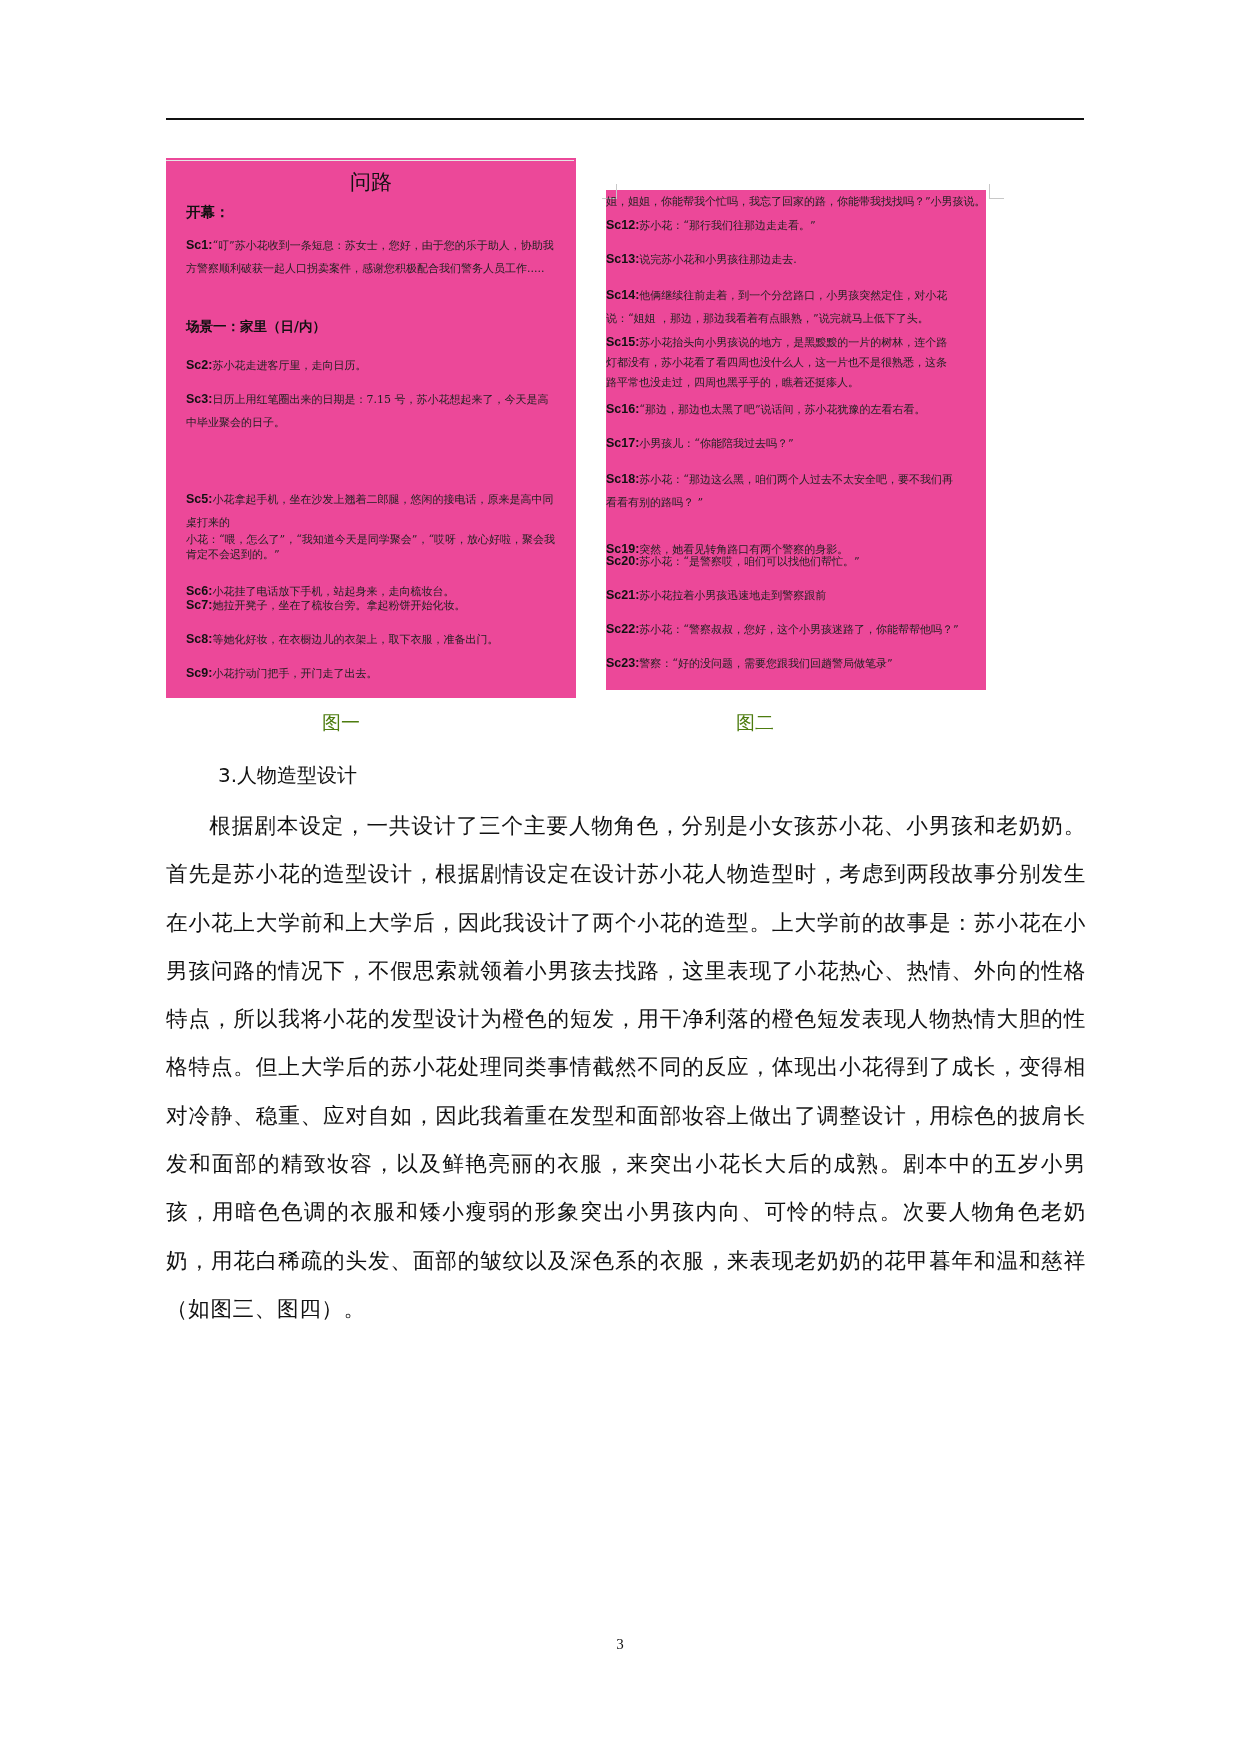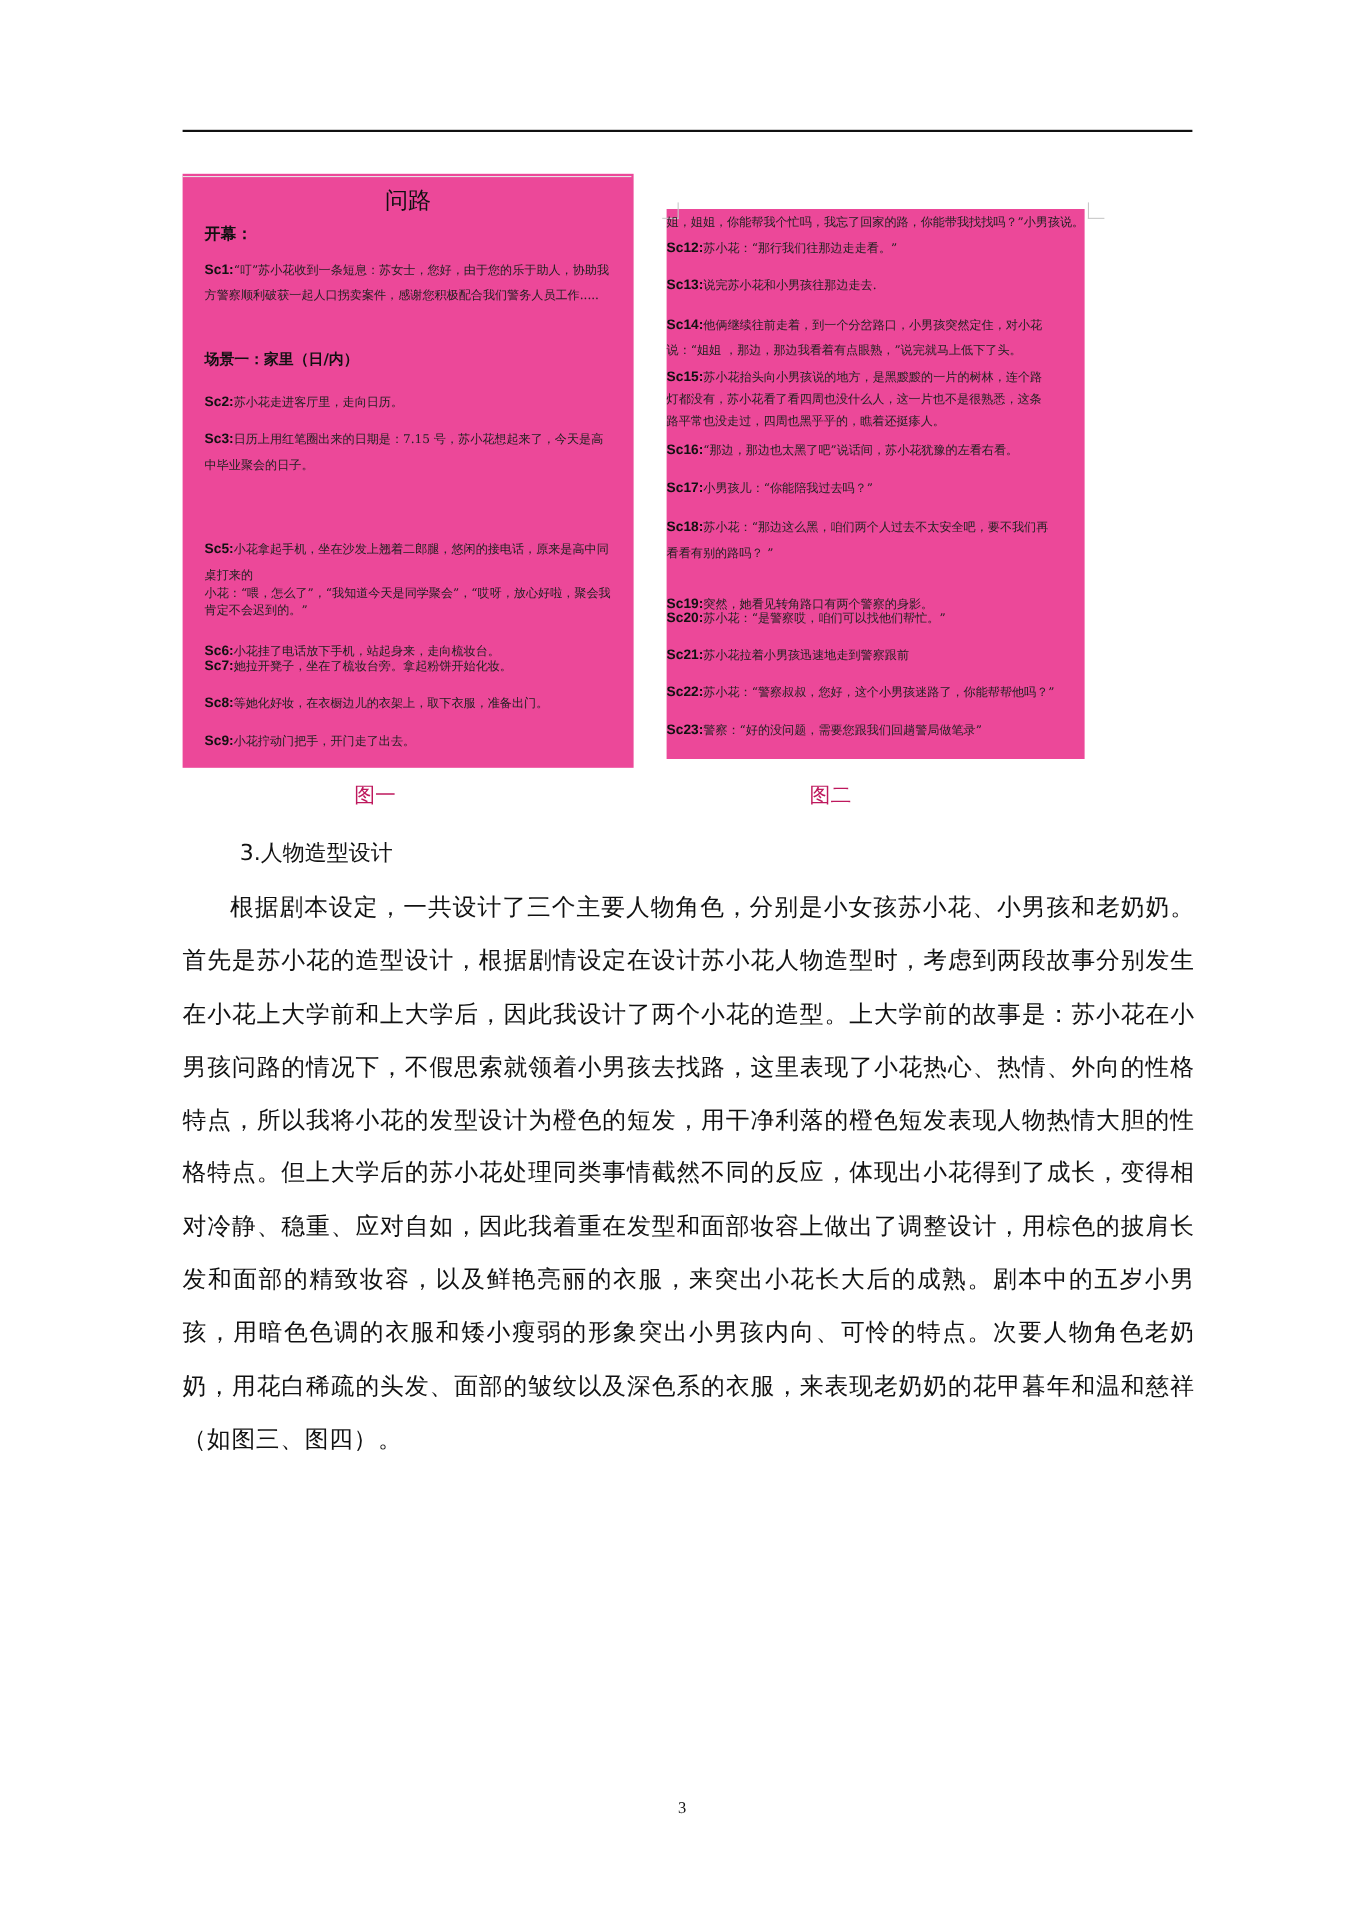--- a/index.html
+++ b/index.html
@@ -16,21 +16,21 @@
   .corner.tl { left: -4px; top: -6px; border-width: 0 1px 1px 0; }
   .corner.tr { right: -18px; top: -6px; border-width: 0 0 1px 1px; }
 
   .p-title { position: absolute; left: 0; width: 410px; top: 10px; text-align: center;
              font-size: 21px; font-family: "DejaVu Sans", sans-serif; }
   .p-head { position: absolute; font-family: "DejaVu Sans", sans-serif; font-size: 14.5px; font-weight: bold; }
   .s { position: absolute; font-size: 11px; line-height: 23px; color: #222; white-space: normal; }
   .s .lbl { font-family: "Liberation Sans", sans-serif; font-weight: bold; font-size: 12.5px; color: #111; }
   .s.tight { line-height: 15px; }
 
-  .caption { position: absolute; font-family: "DejaVu Sans", sans-serif; font-size: 19px; color: #be185d; }
+  .caption { position: absolute; font-family: "DejaVu Sans", sans-serif; font-size: 19px; color: #4d7c0f; }
 
   .section-heading { position: absolute; left: 218px; top: 762px; font-size: 20px;
                      font-family: "DejaVu Sans", sans-serif; }
   .body-para { position: absolute; left: 166px; top: 802px; width: 920px;
                font-family: "DejaVu Sans", sans-serif; font-size: 21.6px; line-height: 48.3px;
                text-indent: 2em; text-align: justify; letter-spacing: 0.6px; }
   .page-number { position: absolute; left: 0; width: 1240px; top: 1636px; text-align: center;
                  font-size: 15px; font-family: "Liberation Serif", serif; }
 </style>
 </head>

